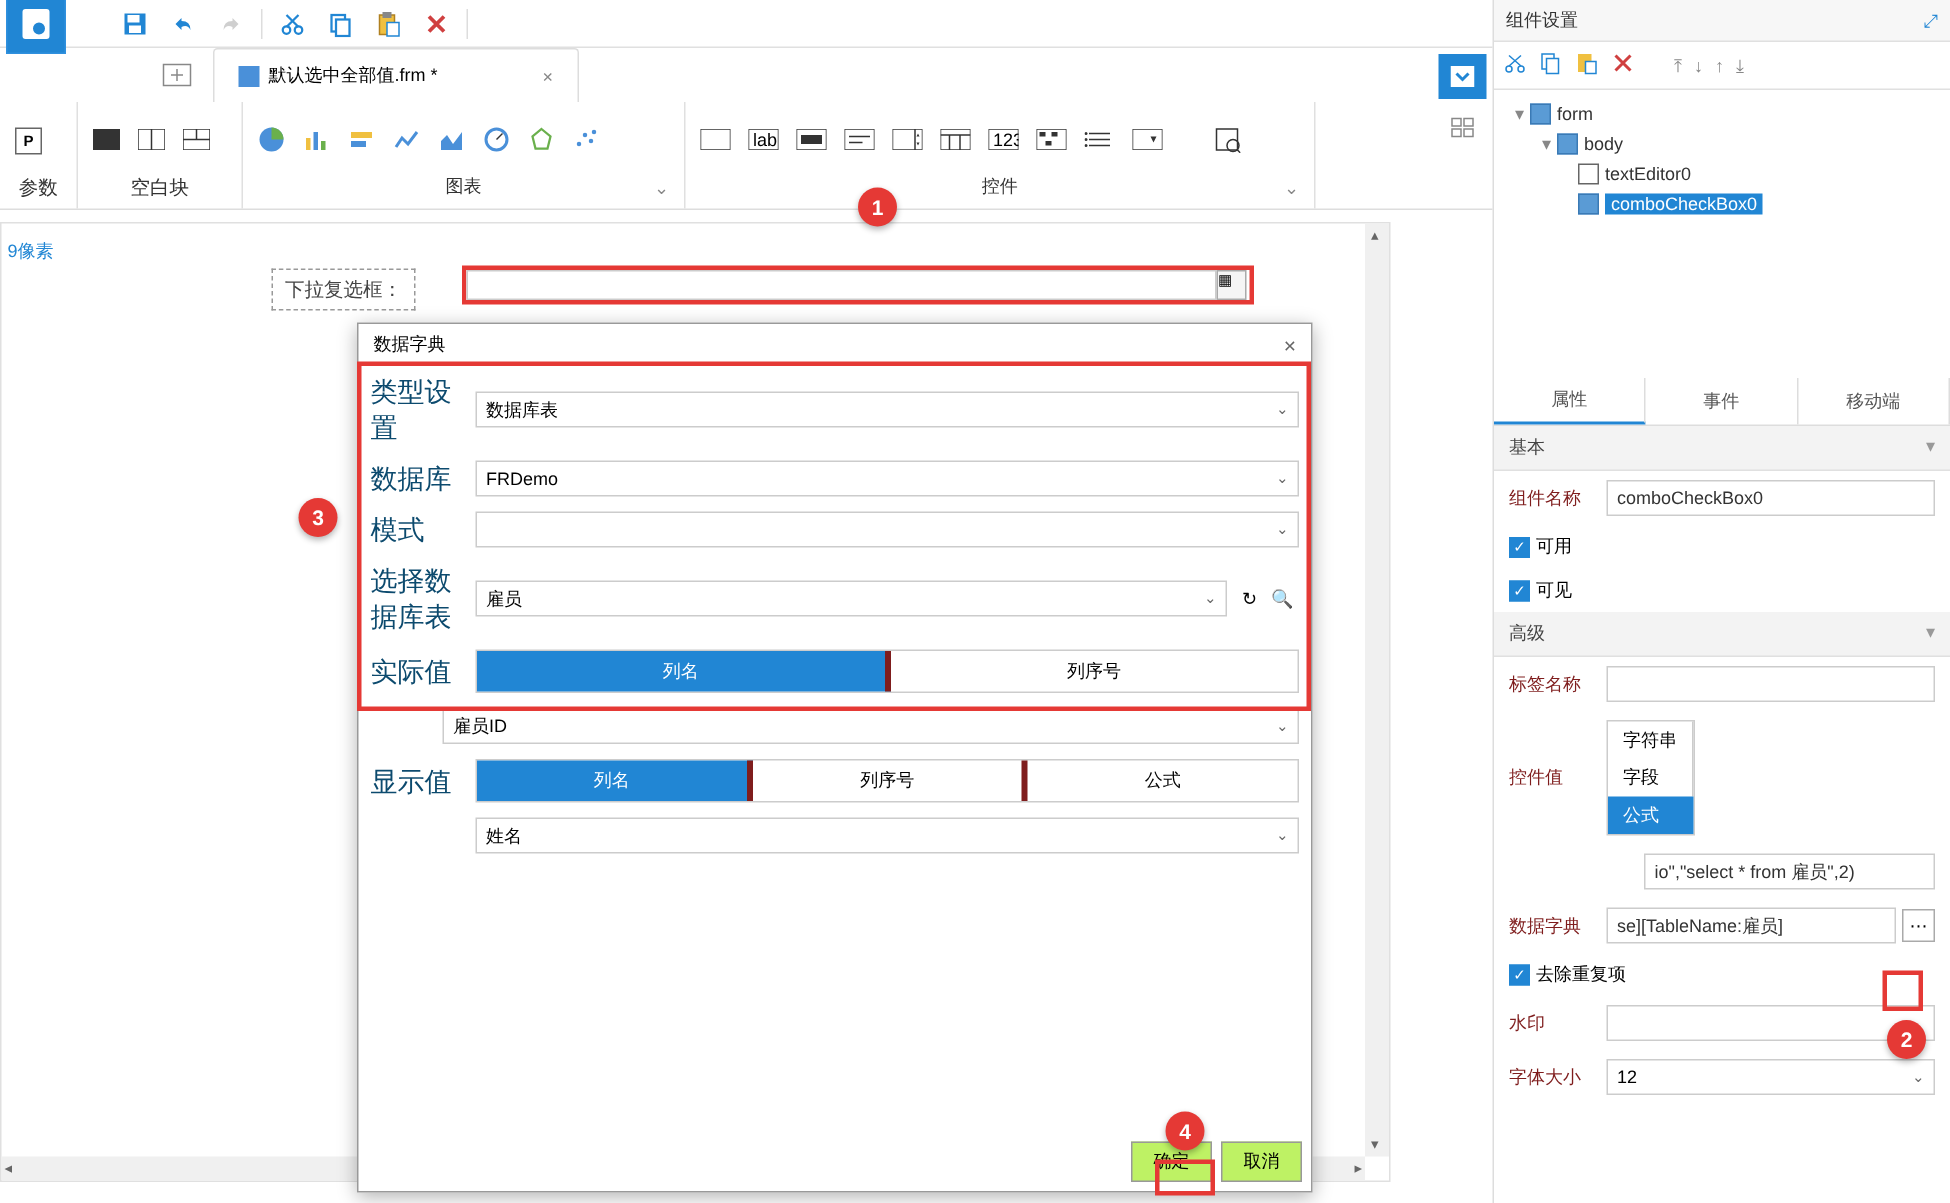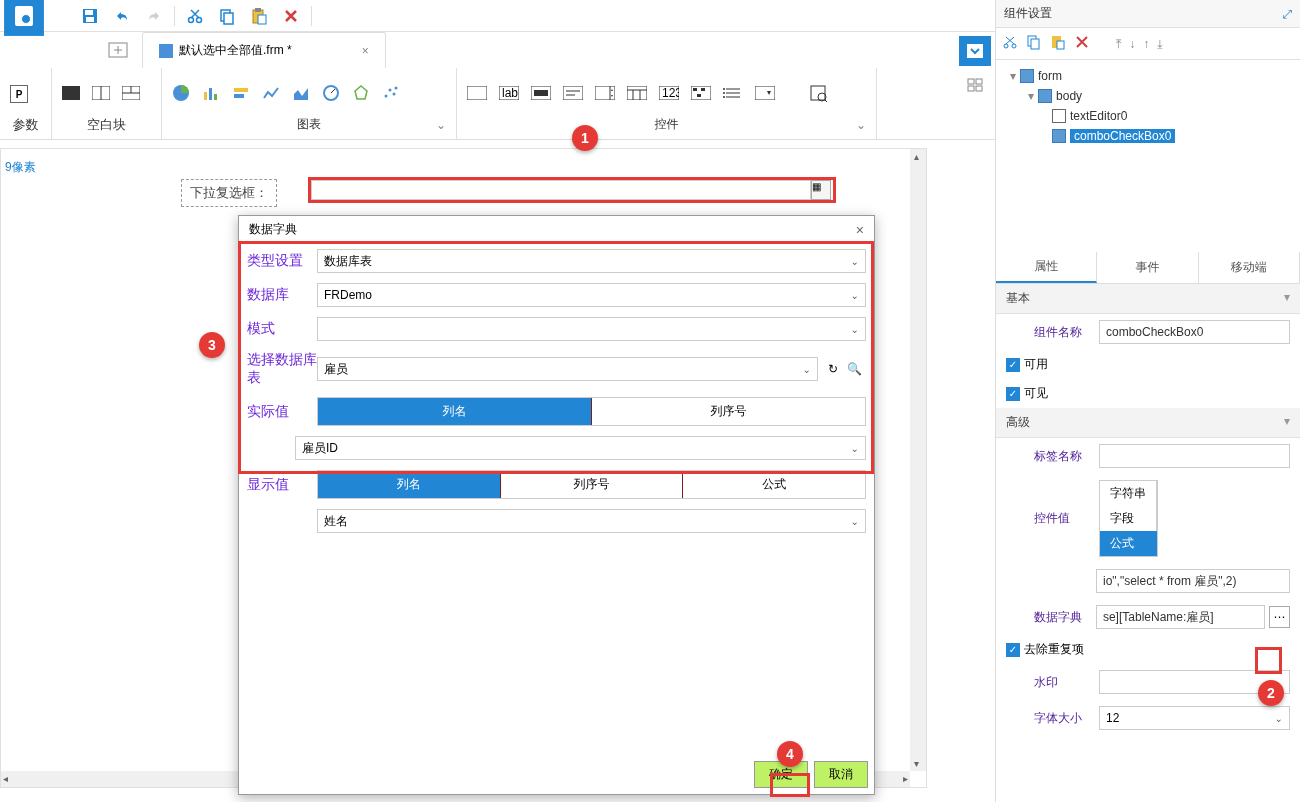--- a/index.html
+++ b/index.html
@@ -34,36 +34,36 @@
 .tree-item { display: flex; align-items: center; height: 20px; padding-left: 6px; }
 .tree-icon { width: 14px; height: 14px; border: 1px solid #666; margin-right: 4px; display: inline-block; }
 .tree-icon.blue { background: #5a9bd5; border-color: #3a7ab5; }
 .tree-selected { background: #2186d4; color: #fff; padding: 0 4px; }
 .prop-tabs { display: flex; height: 32px; border-bottom: 1px solid #ddd; margin-top: 100px; }
 .prop-tab { flex: 1; display: flex; align-items: center; justify-content: center; border-right: 1px solid #ddd; color: #555; cursor: pointer; }
 .prop-tab.active { background: #fff; border-bottom: 2px solid #2186d4; }
 .prop-section { padding: 0; }
 .prop-section-header { background: #f3f3f3; padding: 6px 10px; color: #444; display: flex; justify-content: space-between; border-bottom: 1px solid #e0e0e0; }
 .prop-row { display: flex; align-items: center; padding: 6px 10px; }
-.prop-label { width: 65px; color: #4c1d95; margin-left: 28px; }
+.prop-label { width: 65px; color: #7f1d1d; }
 .prop-input { flex: 1; border: 1px solid #ccc; height: 24px; padding: 0 6px; color: #333; }
 .prop-checkbox { width: 14px; height: 14px; border: 1px solid #2186d4; background: #2186d4; color: #fff; font-size: 10px; display: inline-flex; align-items: center; justify-content: center; margin-right: 4px; }
 .btn-group { display: flex; border: 1px solid #ccc; flex-direction: column; }
 .btn-seg { padding: 4px 10px; border-right: 1px solid #ccc; cursor: pointer; }
 .btn-seg:last-child { border-right: none; }
 .btn-seg.active { background: #2186d4; color: #fff; }
 .dialog { position: absolute; left: 238px; top: 362px; width: 637px; height: 580px; background: #fff; border: 1px solid #999; box-shadow: 0 3px 12px rgba(0,0,0,0.3); z-index: 100; }
 .dialog-title { height: 28px; display: flex; align-items: center; padding: 0 10px; border-bottom: 1px solid #ddd; }
 .dialog-close { margin-left: auto; font-size: 14px; color: #666; cursor: pointer; }
 .dialog-body { padding: 0; }
 .dlg-row { display: flex; align-items: center; padding: 5px 8px; }
-.dlg-label { width: 70px; color: #6d28d9; font-size: 14px; }
+.dlg-label { width: 70px; color: #0c4a6e; font-size: 18px; }
 .dlg-select { flex: 1; border: 1px solid #ccc; height: 24px; padding: 0 6px; background: #fff; display: flex; align-items: center; justify-content: space-between; }
 .dlg-select-arrow { color: #666; font-size: 10px; }
-.seg-cell { flex: 1; text-align: center; padding: 5px 0; cursor: pointer; border-right: 1px solid #7f1d1d; }
+.seg-cell { flex: 1; text-align: center; padding: 5px 0; cursor: pointer; border-right: 4px solid #7f1d1d; }
 .seg-cell:last-child { border-right: none; }
 .seg-cell.active { background: #2186d4; color: #fff; }
 .dialog-footer { position: absolute; bottom: 0; right: 0; padding: 6px; display: flex; gap: 6px; }
 .dlg-btn { border: 1px solid #999; padding: 4px 14px; cursor: pointer; background: #bef264; }
 .red-box { border: 3px solid #e53935; position: absolute; pointer-events: none; z-index: 200; }
 .red-circle { width: 26px; height: 26px; border-radius: 50%; background: #e53935; color: #fff; font-weight: bold; display: flex; align-items: center; justify-content: center; font-size: 14px; position: absolute; z-index: 201; box-shadow: 0 2px 4px rgba(0,0,0,0.3); }
 .side-tabs { position: absolute; right: 305px; top: 32px; width: 40px; }
 .side-tab { width: 32px; height: 30px; margin: 4px auto; display: flex; align-items: center; justify-content: center; }
 .side-tab.active { background: #2186d4; color: #fff; }
 .more-btn { width: 22px; height: 22px; border: 1px solid #aaa; display: inline-flex; align-items: center; justify-content: center; margin-left: 4px; cursor: pointer; }

